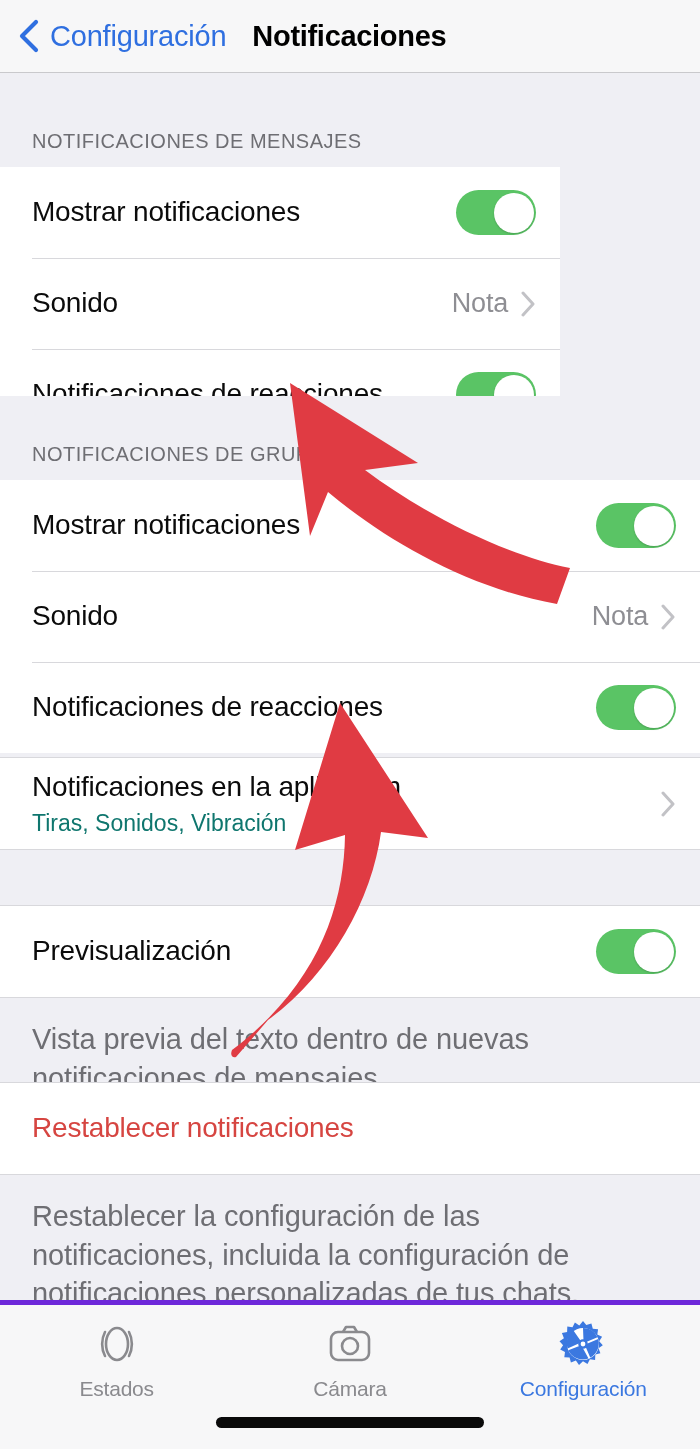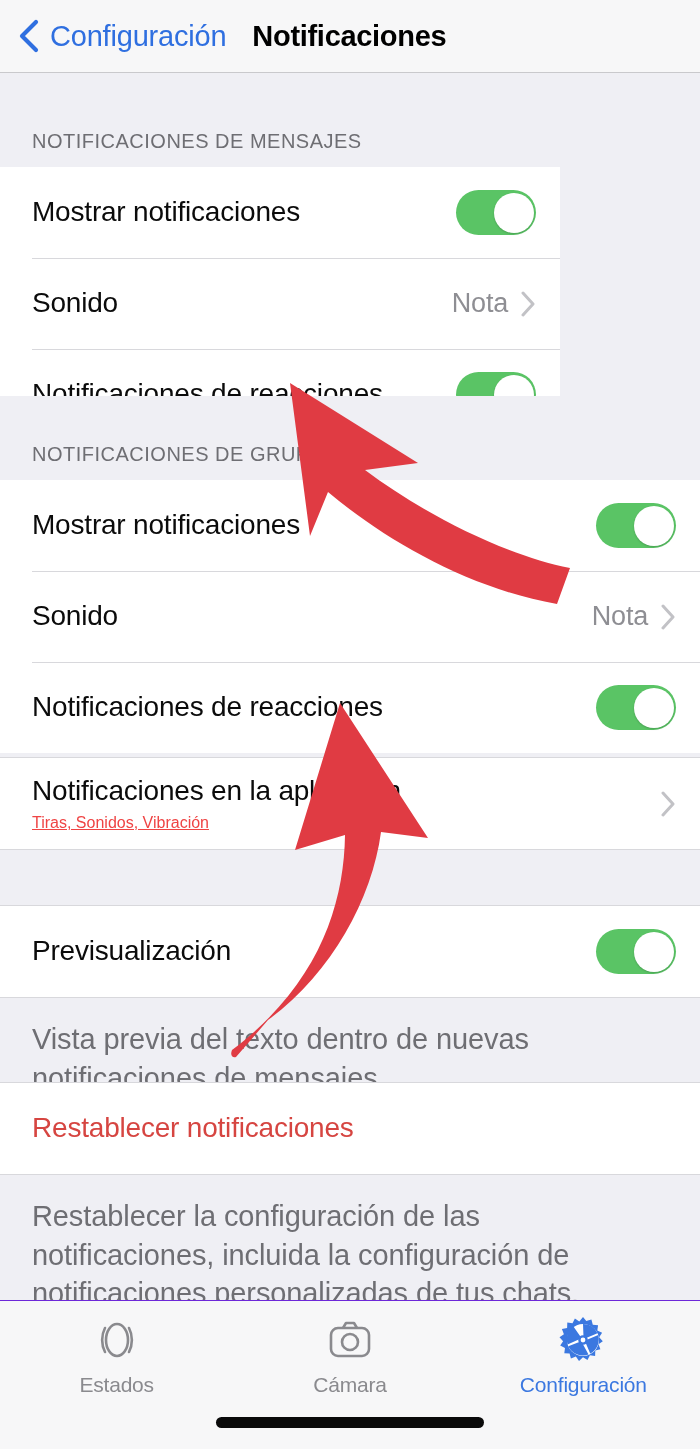--- a/index.html
+++ b/index.html
@@ -52,21 +52,21 @@
     min-height:91px;
     padding:0 24px 0 32px;
     background:#ffffff;
   }
   .row + .row::before {
     content:""; position:absolute; left:32px; right:0; top:0;
     height:1px; background:#d8d8dc;
   }
   .row-texts { display:flex; flex-direction:column; justify-content:center; flex:1; min-width:0; }
   .row-title { font-size:28px; color:#0b0b0b; letter-spacing:-0.2px; line-height:1.15; }
-  .row-sub { font-size:16px; color:#ef4444; margin-top:7px; line-height:1.15;text-decoration:underline; }
+  .row-sub { font-size:23px; color:#0f766e; margin-top:7px; line-height:1.15; }
   .row-right { display:flex; align-items:center; gap:13px; flex:none; }
   .row-value { font-size:27px; color:#8e8e93; letter-spacing:-0.2px; }
   .chev-right { width:15px; height:26px; display:block; flex:none; }
 
   .row.destructive .row-title { color:#d64541; }
 
   
   .toggle {
     width:80px; height:45px; border-radius:23px;
     background:#5ac465; position:relative; flex:none;
@@ -91,21 +91,21 @@
   
   .arrows {
     position:absolute; left:0; top:0; width:700px; height:1449px;
     pointer-events:none;
   }
 
   
   .tabbar {
     position:absolute; left:0; bottom:0; width:700px; height:149px;
     background:#f7f7f8;
-    border-top:1px solid #6d28d9;
+    border-top:5px solid #6d28d9;
   }
   .tabs { display:flex; height:108px; }
   .tab {
     flex:1; display:flex; flex-direction:column;
     align-items:center; justify-content:center; gap:7px;
     cursor:pointer;
   }
   .tab .ticon { width:52px; height:52px; display:block; }
   .tab .tlabel { font-size:21px; color:#8a8a8e; letter-spacing:-0.2px; }
   .tab.active .tlabel { color:#3b78e0; }

